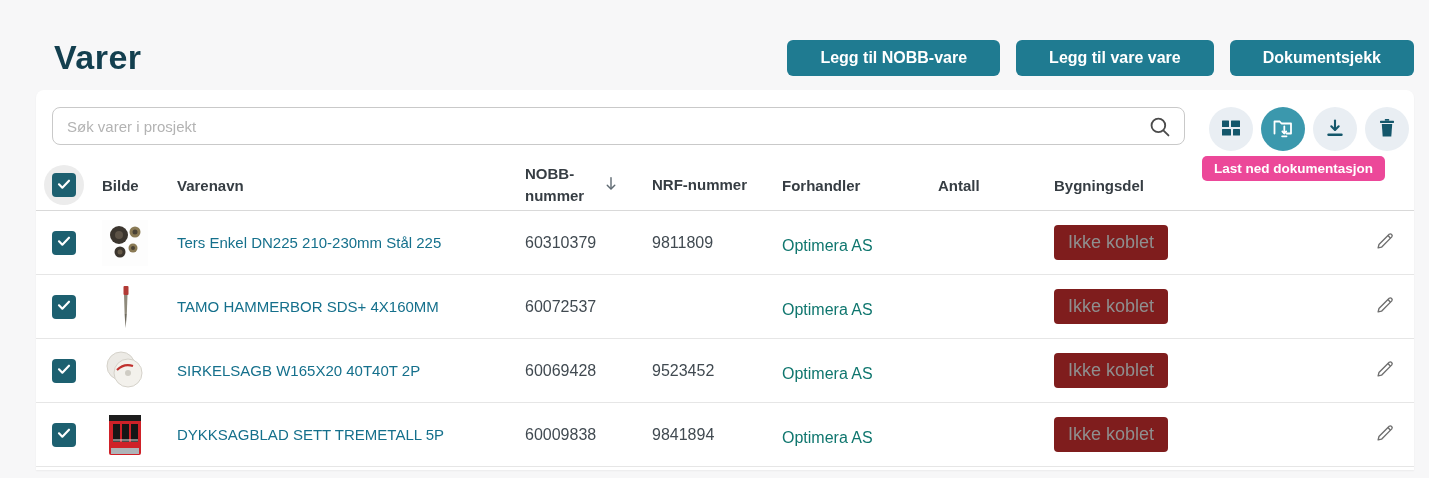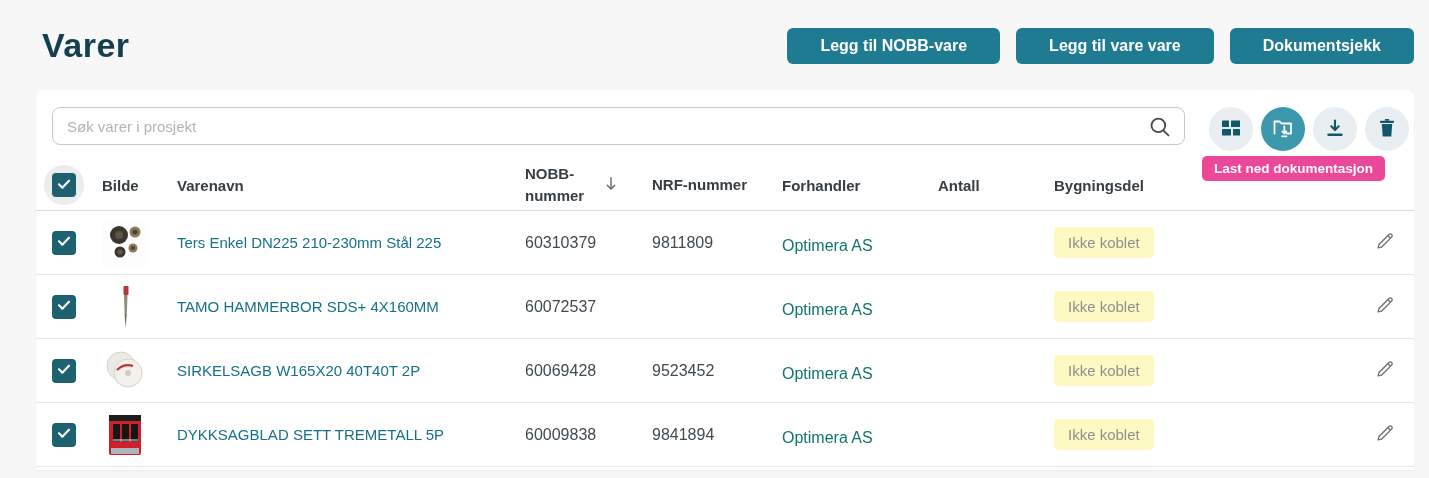--- a/index.html
+++ b/index.html
@@ -5,21 +5,21 @@
   * { box-sizing: border-box; }
   html,body { margin:0; padding:0; }
   body {
     width:1429px; height:478px; position:relative; overflow:hidden;
     background:#f7f7f8;
     font-family:"Liberation Sans", sans-serif;
     color:#414a51;
   }
   
   .topbar { position:absolute; left:38px; right:15px; top:22px; display:flex; justify-content:space-between; align-items:center; }
-  .page-title { margin:4px; font-size:34px; font-weight:700; color:#133f4f; letter-spacing:.5px; }
+  .page-title { margin:16px; font-size:34px; font-weight:700; color:#133f4f; letter-spacing:.5px; }
   .top-buttons { display:flex; gap:16px; }
   .btn-primary {
     background:#1f7b91; color:#fff; border:none; border-radius:6px;
     font-family:inherit; font-size:16px; font-weight:700; padding:9px 33px; cursor:pointer;
     white-space:nowrap;
   }
   
   .panel {
     position:absolute; left:36px; top:90px; width:1378px; height:380px;
     background:#fff; border-radius:8px 8px 0 0; box-shadow:0 1px 2px rgba(0,0,0,.05);
@@ -52,21 +52,21 @@
     align-items:center; padding:0 16px;
   }
   .thead { height:51px; border-bottom:1px solid #d9d9d9; font-size:15px; font-weight:700; color:#363d43; }
   .th-wrap { width:72px; line-height:1.45; }
   .nobb-head { display:flex; align-items:center; gap:4px; cursor:pointer; }
   .trow { height:64px; border-bottom:1px solid #e6e6e6; font-size:16px; }
   .cell-num { color:#414a51; }
   .name-link { color:#15708c; font-size:15px; text-decoration:none; cursor:pointer; }
   .forhandler { color:#0f766e;margin-top:7px; }
   .badge {
-    display:inline-block; background:#fef9c3; color:#8f8f8f; font-size:15px;
+    display:inline-block; background:#7f1d1d; color:#8f8f8f; font-size:18px;
     padding:7px 14px; border-radius:4px; cursor:pointer;
   }
   .checkbox {
     width:24px; height:24px; background:#1d6070; border-radius:4px;
     display:flex; align-items:center; justify-content:center; cursor:pointer;
   }
   .hdr-check-halo {
     width:40px; height:40px; border-radius:50%; background:#ececec;
     display:flex; align-items:center; justify-content:center; margin-left:-8px;
   }

